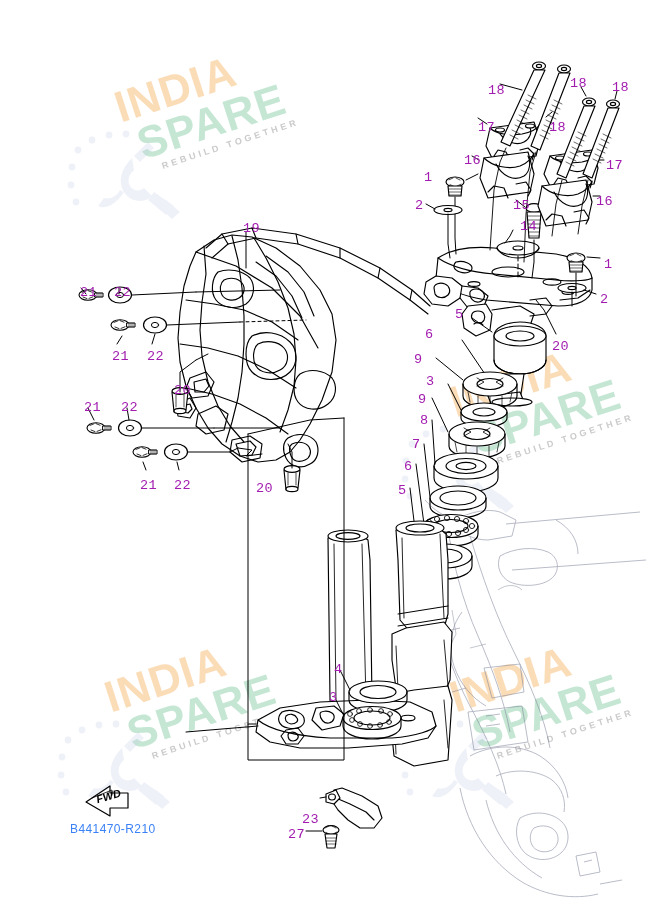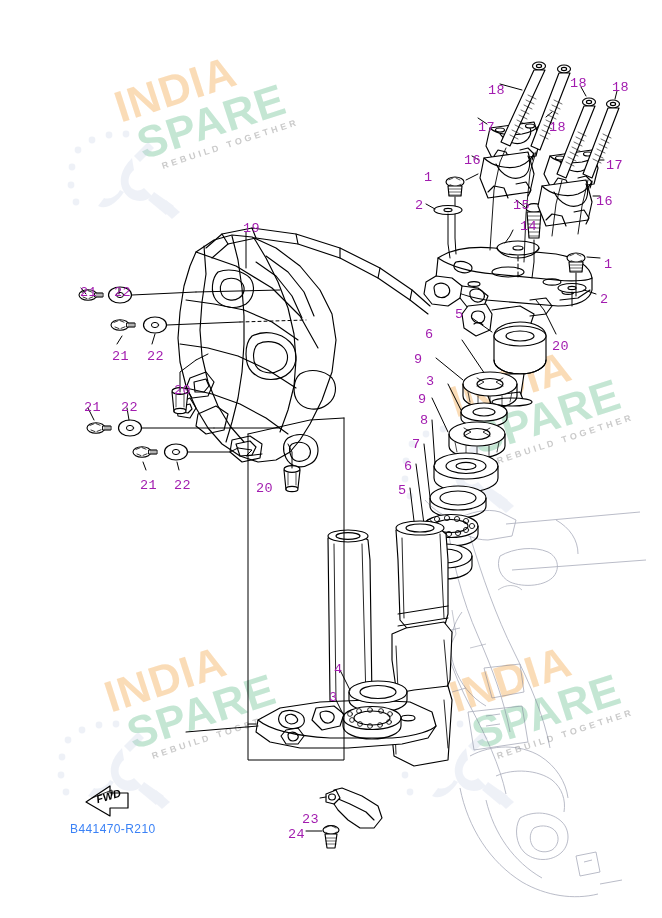--- a/index.html
+++ b/index.html
@@ -687,21 +687,21 @@
       <div class="cal" style="left: 256px; top: 481px;">20</div>
       <div class="cal" style="left: 80px; top: 285px;">21</div>
       <div class="cal" style="left: 114px; top: 285px;">22</div>
       <div class="cal" style="left: 112px; top: 349px;">21</div>
       <div class="cal" style="left: 147px; top: 349px;">22</div>
       <div class="cal" style="left: 84px; top: 400px;">21</div>
       <div class="cal" style="left: 121px; top: 400px;">22</div>
       <div class="cal" style="left: 140px; top: 478px;">21</div>
       <div class="cal" style="left: 174px; top: 478px;">22</div>
       <div class="cal" style="left: 302px; top: 796px; margin-top: 16px;">23</div>
-      <div class="cal" style="left: 288px; top: 827px;">24</div>
+      <div class="cal" style="left: 288px; top: 827px;">27</div>
     </div>
 
   <div id="fwdbox">
     <span style="position:absolute;left:20px;top:8px;font-size:11px;font-weight:bold;
                  font-style:italic;transform:rotate(-16deg);display:inline-block;">FWD</span>
   </div>
   <div id="partno">B441470-R210</div>
 
 </div>
 

